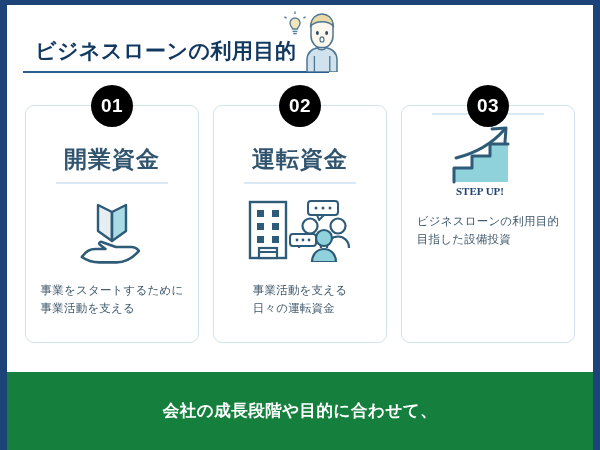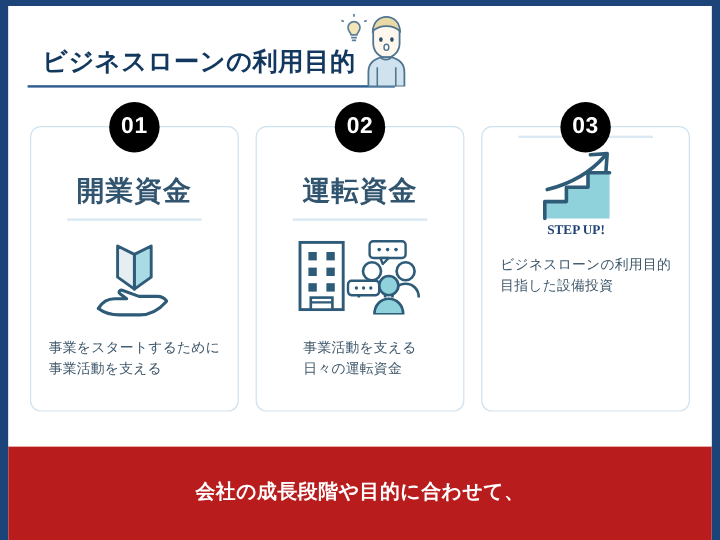--- a/index.html
+++ b/index.html
@@ -128,21 +128,21 @@
     font-size: 11.5px;
     line-height: 1.65;
     color: #3f586b;
     letter-spacing: 0.2px;
   }
 
   
   .footer {
     flex: 0 0 auto;
     height: 78px;
-    background: #b91c1c;
+    background: #15803d;
     color: #ffffff;
     display: flex;
     flex-direction: column;
     align-items: center;
     justify-content: center;
     font-weight: bold;
     font-size: 16.5px;
     line-height: 1.65;
     letter-spacing: 0.5px;
   }

